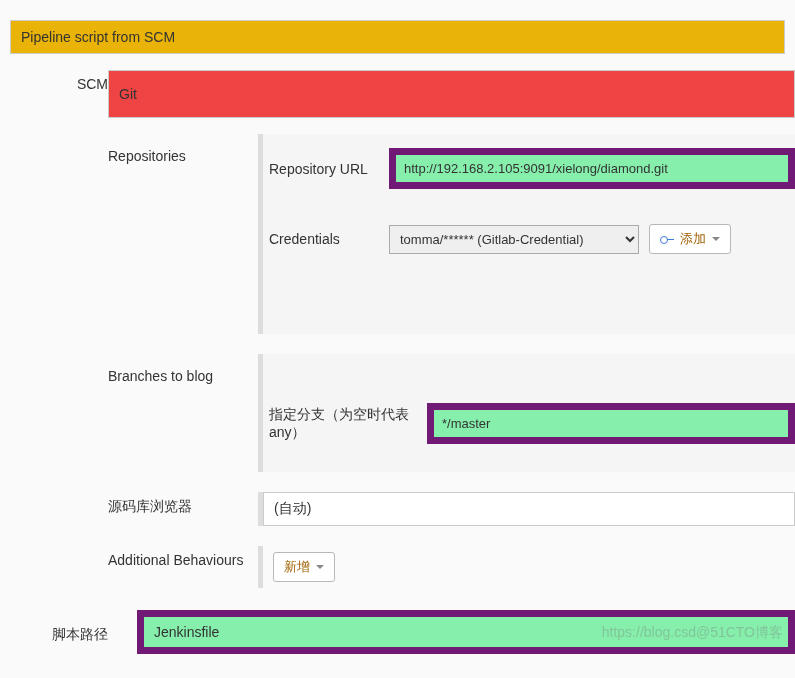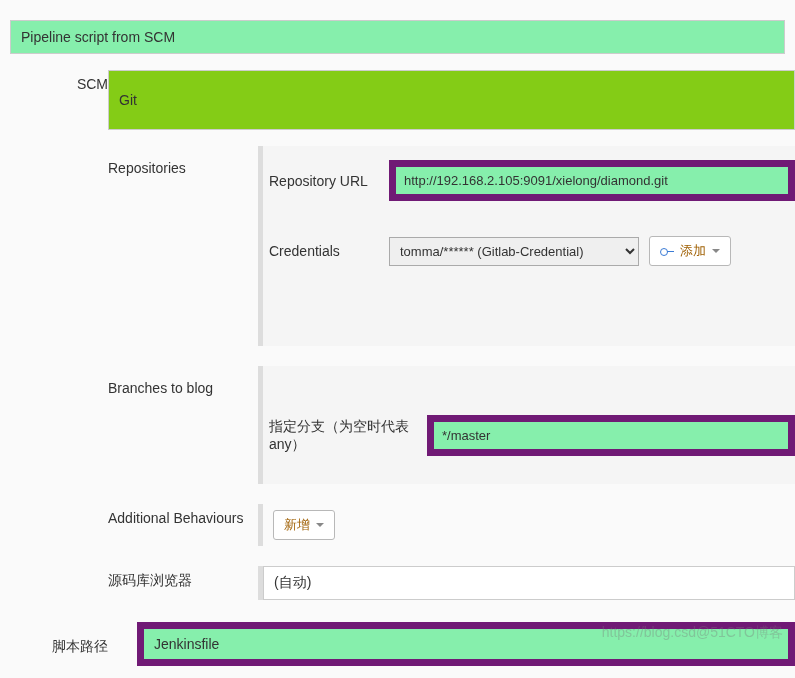--- a/index.html
+++ b/index.html
@@ -9,21 +9,21 @@
     color: #333;
     background: #fafafa;
     width: 795px;
     height: 678px;
     overflow: hidden;
     position: relative;
   }
   .main-dropdown {
     margin: 20px 10px 16px 10px;
     border: 1px solid #ccc;
-    background: #86efac;
+    background: #eab308;
     padding: 8px 10px;
     font-size: 14px;
     color: #333;
   }
   .row {
     display: flex;
     align-items: flex-start;
     margin-bottom: 16px;
   }
   .row-label {
@@ -31,22 +31,22 @@
     text-align: right;
     padding: 6px 0 0 0;
     font-size: 14px;
     color: #333;
     flex-shrink: 0;
   }
   .row-label.left { padding-left: 30px; width: 108px; }
   .row-content { flex: 1; }
   .scm-select {
     border: 1px solid #ccc;
-    background: #84cc16;
-    padding: 21px 10px;
+    background: #ef4444;
+    padding: 15px 10px;
     font-size: 14px;
     color: #333;
     width: 100%;
   }
   .nested-area {
     margin-left: 108px;
     margin-right: 0;
   }
   .nested-block { margin-bottom: 20px; }
   .repo-section { display: flex; align-items: flex-start; }
@@ -218,40 +218,40 @@
     <div class="section-title">Branches to blog</div>
     <div class="config-panel medium">
       <div class="fieldrow">
         <div class="fieldlabel wide">指定分支（为空时代表any）</div>
         <input class="textinput" type="text" value="*/master" style="">
       </div>
     </div>
   </div>
 
   <div class="browse-row nested-block">
+    <div class="browse-label">源码库浏览器</div>
+    <div class="browse-field">
+      <div class="browse-gutter"></div>
+      <div class="full-input">(自动)</div>
+    </div>
+  </div>
+
+  <div class="browse-row nested-block">
     <div class="browse-label">Additional Behaviours</div>
     <div class="browse-field">
       <div class="browse-gutter"></div>
       <div style="padding:6px 10px;">
         <button class="btn standalone">
           <span>新增</span>
           <span class="caret"></span>
         </button>
       </div>
     </div>
   </div>
 
-  <div class="browse-row nested-block">
-    <div class="browse-label">源码库浏览器</div>
-    <div class="browse-field">
-      <div class="browse-gutter"></div>
-      <div class="full-input">(自动)</div>
-    </div>
-  </div>
-
 </div>
 
 <div class="script-row">
   <div class="row-label left">脚本路径</div>
   <div class="row-content" style="display:flex;padding-left:29px;">
     <input class="textinput" style="flex: 1 1 0%; padding: 7px 10px; font-size: 14px;" type="text" value="Jenkinsfile">
   </div>
 </div>
 
 <div class="watermark">https://blog.csd@51CTO博客</div>

